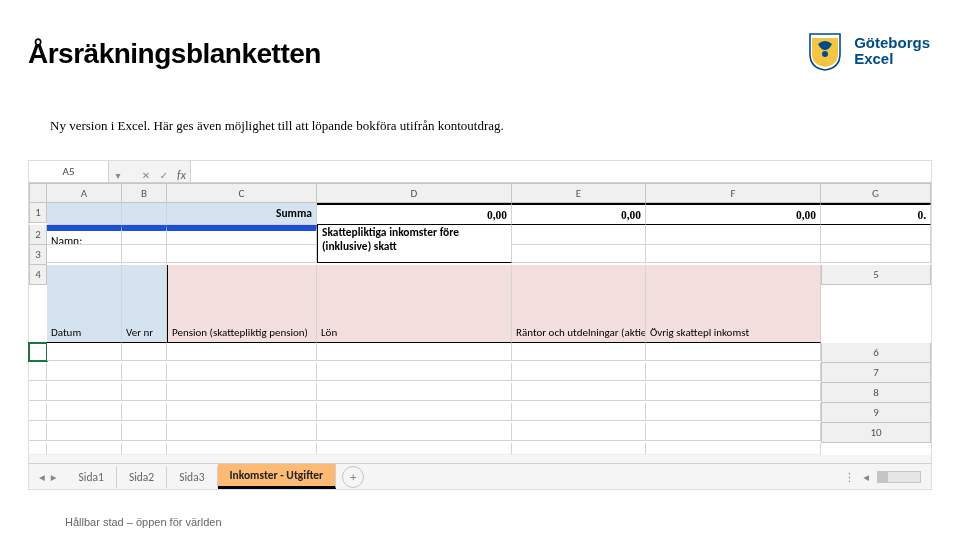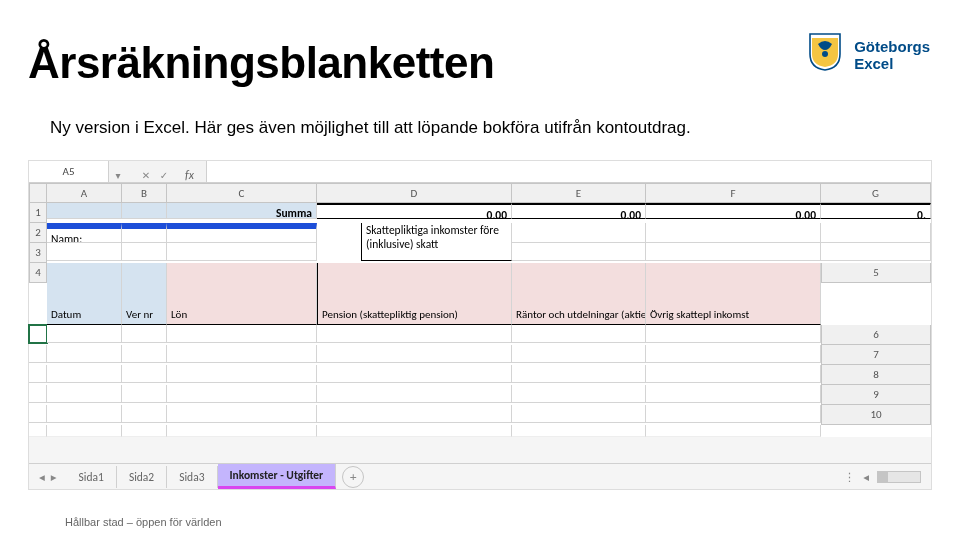--- a/index.html
+++ b/index.html
@@ -1,64 +1,64 @@
 <!DOCTYPE html>
 <html><head>
 <meta charset="utf-8">
 <style>
   * { margin: 0; padding: 0; box-sizing: border-box; }
   body { width: 960px; height: 540px; background: #fff; font-family: Arial, sans-serif; position: relative; overflow: hidden; }
-  .title { position: absolute; top: 38px; left: 28px; font-size: 44px; font-weight: 700; letter-spacing: -0.5px; }
-  .logo { position: absolute; top: 30px; right: 30px; display: flex; align-items: flex-end; gap: 8px; }
+  .title { position: absolute; top: 38px; left: 28px; font-size: 28px; font-weight: 700; letter-spacing: -0.5px; }
+  .logo { position: absolute; top: 30px; right: 30px; display: flex; align-items: center; gap: 8px; }
   .logo-mark { width: 42px; height: 42px; }
   .logo-text { font-size: 15px; line-height: 1.1; color: #004b87; font-weight: 600; }
-  .subtitle { position: absolute; top: 118px; left: 50px; font-size: 17px; }
+  .subtitle { position: absolute; top: 118px; left: 50px; font-size: 13px; font-family: Liberation Serif, serif; }
 
   .excel { position: absolute; top: 160px; left: 28px; right: 28px; height: 330px; background: #f5f5f5; border: 1px solid #ddd; font-family: "Segoe UI", Calibri, Arial, sans-serif; font-size: 12px; }
 
   .formula-bar { display: flex; align-items: flex-end; height: 22px; background: #f3f3f3; border-bottom: 1px solid #d0d0d0; }
   .namebox { width: 80px; text-align: center; border-right: 1px solid #d0d0d0; height: 100%; line-height: 22px; padding: 0 6px; background: #fff; font-size: 11px; color: #444; }
   .fb-btn { width: 18px; text-align: center; color: #888; font-size: 10px; }
   .fb-sep { width: 10px; }
-  .fx { font-style: italic; font-size: 12px; color: #666; margin: 0 12px; }
+  .fx { font-style: italic; font-size: 12px; color: #666; margin: 0 4px; }
   .formula-input { flex: 1; background: #fff; height: 100%; border-left: 1px solid #d0d0d0; }
 
   .grid { display: grid; grid-template-columns: 18px 75px 45px 150px 195px 134px 175px 110px; background: #fff; }
 
   .col-head { background: #f0f0f0; border: 1px solid #c5c5c5; border-left: none; text-align: center; font-size: 11px; color: #555; height: 20px; line-height: 20px; }
   .col-head:first-child { border-left: 1px solid #c5c5c5; }
   .row-head { background: #f0f0f0; border: 1px solid #c5c5c5; border-top: none; text-align: center; font-size: 11px; color: #555; height: 20px; line-height: 20px; }
   .corner { background: #f0f0f0; border: 1px solid #c5c5c5; }
 
   .cell { border-right: 1px solid #d4d4d4; border-bottom: 1px solid #d4d4d4; padding: 2px 4px; background: #fff; height: 20px; line-height: 16px; overflow: hidden; white-space: nowrap; font-size: 11.5px; }
 
-  .r1 .cell { background: #d5e3f0; height: 16px; }
+  .r1 .cell { background: #d5e3f0; height: 22px; }
   .r1 .cell.summa-col { background: #d5e3f0; font-weight: 700; text-align: right; }
   .r1 .cell.num { font-weight: 700; text-align: right; }
-  .r1 .cell.hdr { background: #fff; font-weight: 700; border-top: 2px solid #000; border-bottom: 1px solid #000; padding-left: 4px; white-space: normal; }
+  .r1 .cell.hdr { background: #fff; font-weight: 700; border-top: 2px solid #000; border-bottom: 1px solid #000; padding-left: 4px; white-space: normal; font-family: Liberation Serif, serif; }
   .r2 .cell { height: 20px; }
   .r2 .cell.namn { border-top: 6px solid #1d4ed8; }
-  .r2 .cell.hdr { font-weight: 400; background: #fff; white-space: normal; line-height: 1.2; height: 20px; padding: 1px 4px; margin-left: 44px; }
+  .r2 .cell.hdr { font-weight: 700; background: #fff; white-space: normal; line-height: 1.2; height: 20px; padding: 1px 4px; }
   .r3 .cell.empty-merge { height: 18px; }
 
-  .r4 .cell { height: 62px; vertical-align: bottom; position: relative; }
+  .r4 .cell { height: 78px; vertical-align: bottom; position: relative; }
   .r4 .cell .bt { position: absolute; bottom: 2px; left: 4px; right: 4px; font-size: 11px; line-height: 1.15; }
   .r4 .a { background: #d5e3f0; border-bottom: 1px solid #000; }
   .r4 .p { background: #f3dede; border-bottom: 1px solid #000; }
   .r4 .p.first { border-left: 1px solid #000; }
 
   .r5 .cell.sel { outline: 2px solid #217346; outline-offset: -1px; }
   .small-row .row-head, .small-row .cell { height: 18px; }
 
   .short .row-head, .short .cell { height: 12px; font-size: 10px; line-height: 10px; border-bottom: 1px solid #eee; }
 
   .sheet-tabs { position: absolute; bottom: 0; left: 0; right: 0; height: 26px; background: #f5f5f5; border-top: 1px solid #d0d0d0; display: flex; align-items: center; font-size: 11.5px; }
   .st-nav { display: flex; gap: 6px; padding: 0 10px; color: #888; }
   .st-tab { padding: 4px 12px; color: #666; border-right: 1px solid #d0d0d0; cursor: pointer; }
-  .st-tab.active { background: #c4b5fd; color: #222; font-weight: 700; border-bottom: 3px solid #d946ef; }
+  .st-tab.active { background: #fdba74; color: #222; font-weight: 700; border-bottom: 3px solid #000000; }
   .st-add { width: 22px; height: 22px; border: 1px solid #c5c5c5; border-radius: 50%; text-align: center; line-height: 20px; color: #888; margin-left: 6px; font-size: 13px; }
   .st-spacer { flex: 1; }
   .st-hs { display: flex; align-items: center; gap: 8px; padding-right: 10px; color: #888; }
   .hs-track { width: 44px; height: 12px; background: #e6e6e6; border: 1px solid #c5c5c5; position: relative; }
   .hs-thumb { position: absolute; left: 0; top: 0; width: 10px; height: 10px; background: #c5c5c5; }
 
   .footer { position: absolute; bottom: 12px; left: 28px; font-size: 11px; color: #666; padding-left: 37px; }
 </style>
 </head>
 <body>
@@ -175,27 +175,27 @@
         <div class="cell a">
           <span class="bt">Datum</span>
         </div>
       </div>
     <div class="r4">
         <div class="cell a">
           <span class="bt">Ver nr</span>
         </div>
       </div>
     <div class="r4">
+        <div class="cell p first">
+          <span class="bt">Pension (skattepliktig pension)</span>
+        </div>
+      </div>
+    <div class="r4">
         <div class="cell p">
           <span class="bt">Lön</span>
-        </div>
-      </div>
-    <div class="r4">
-        <div class="cell p first">
-          <span class="bt">Pension (skattepliktig pension)</span>
         </div>
       </div>
     <div class="r4">
         <div class="cell p">
           <span class="bt">Räntor och utdelningar (aktier och värdepapper)</span>
         </div>
       </div>
     <div class="r4">
         <div class="cell p">
           <span class="bt">Övrig skattepl inkomst</span>

